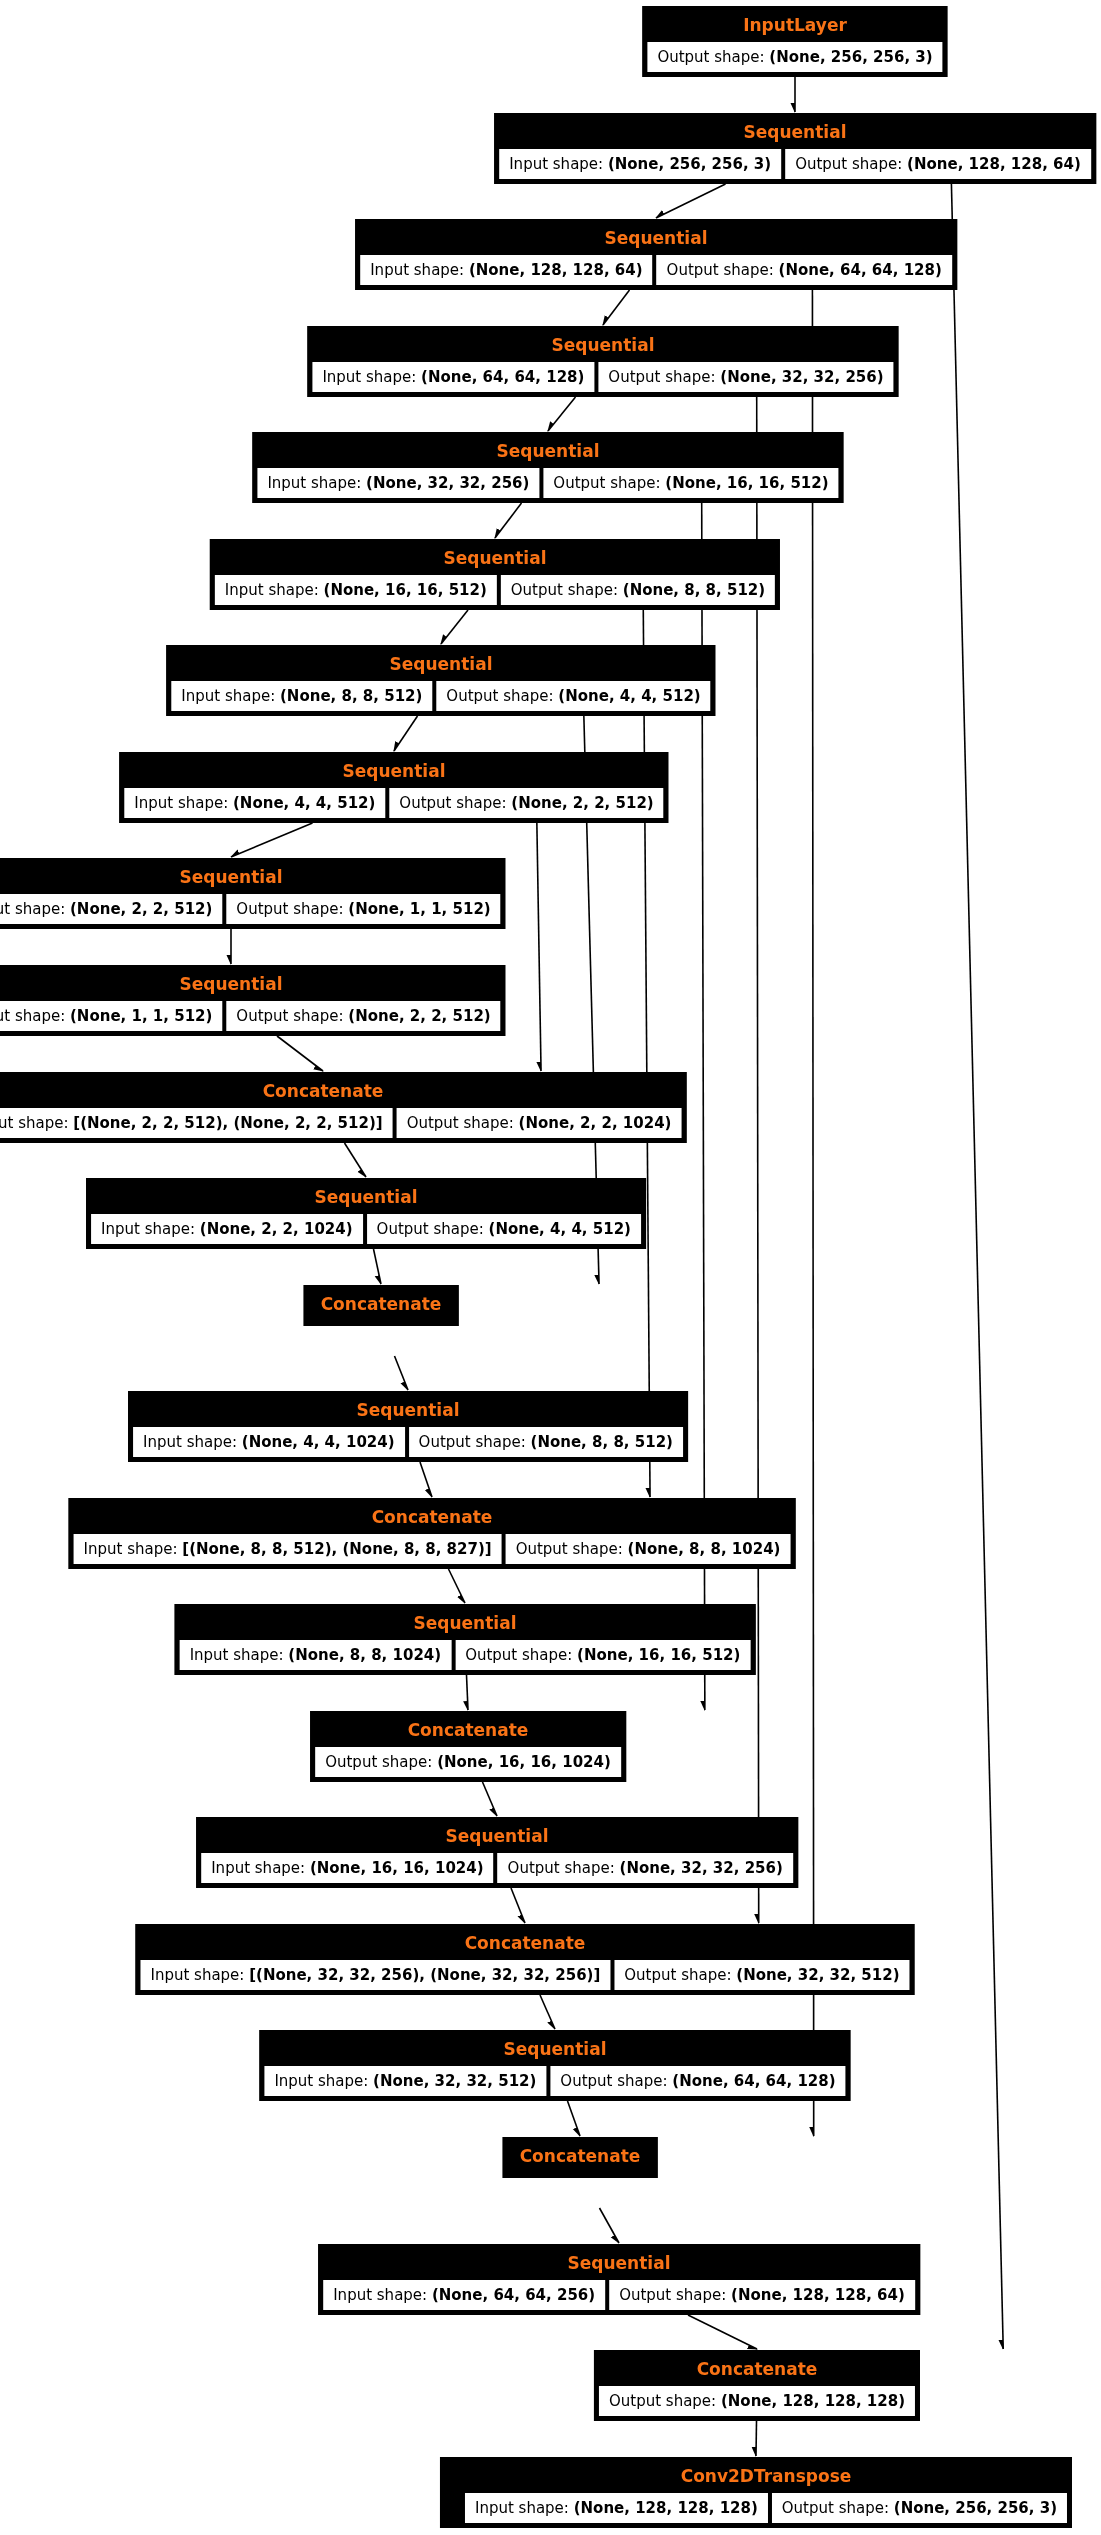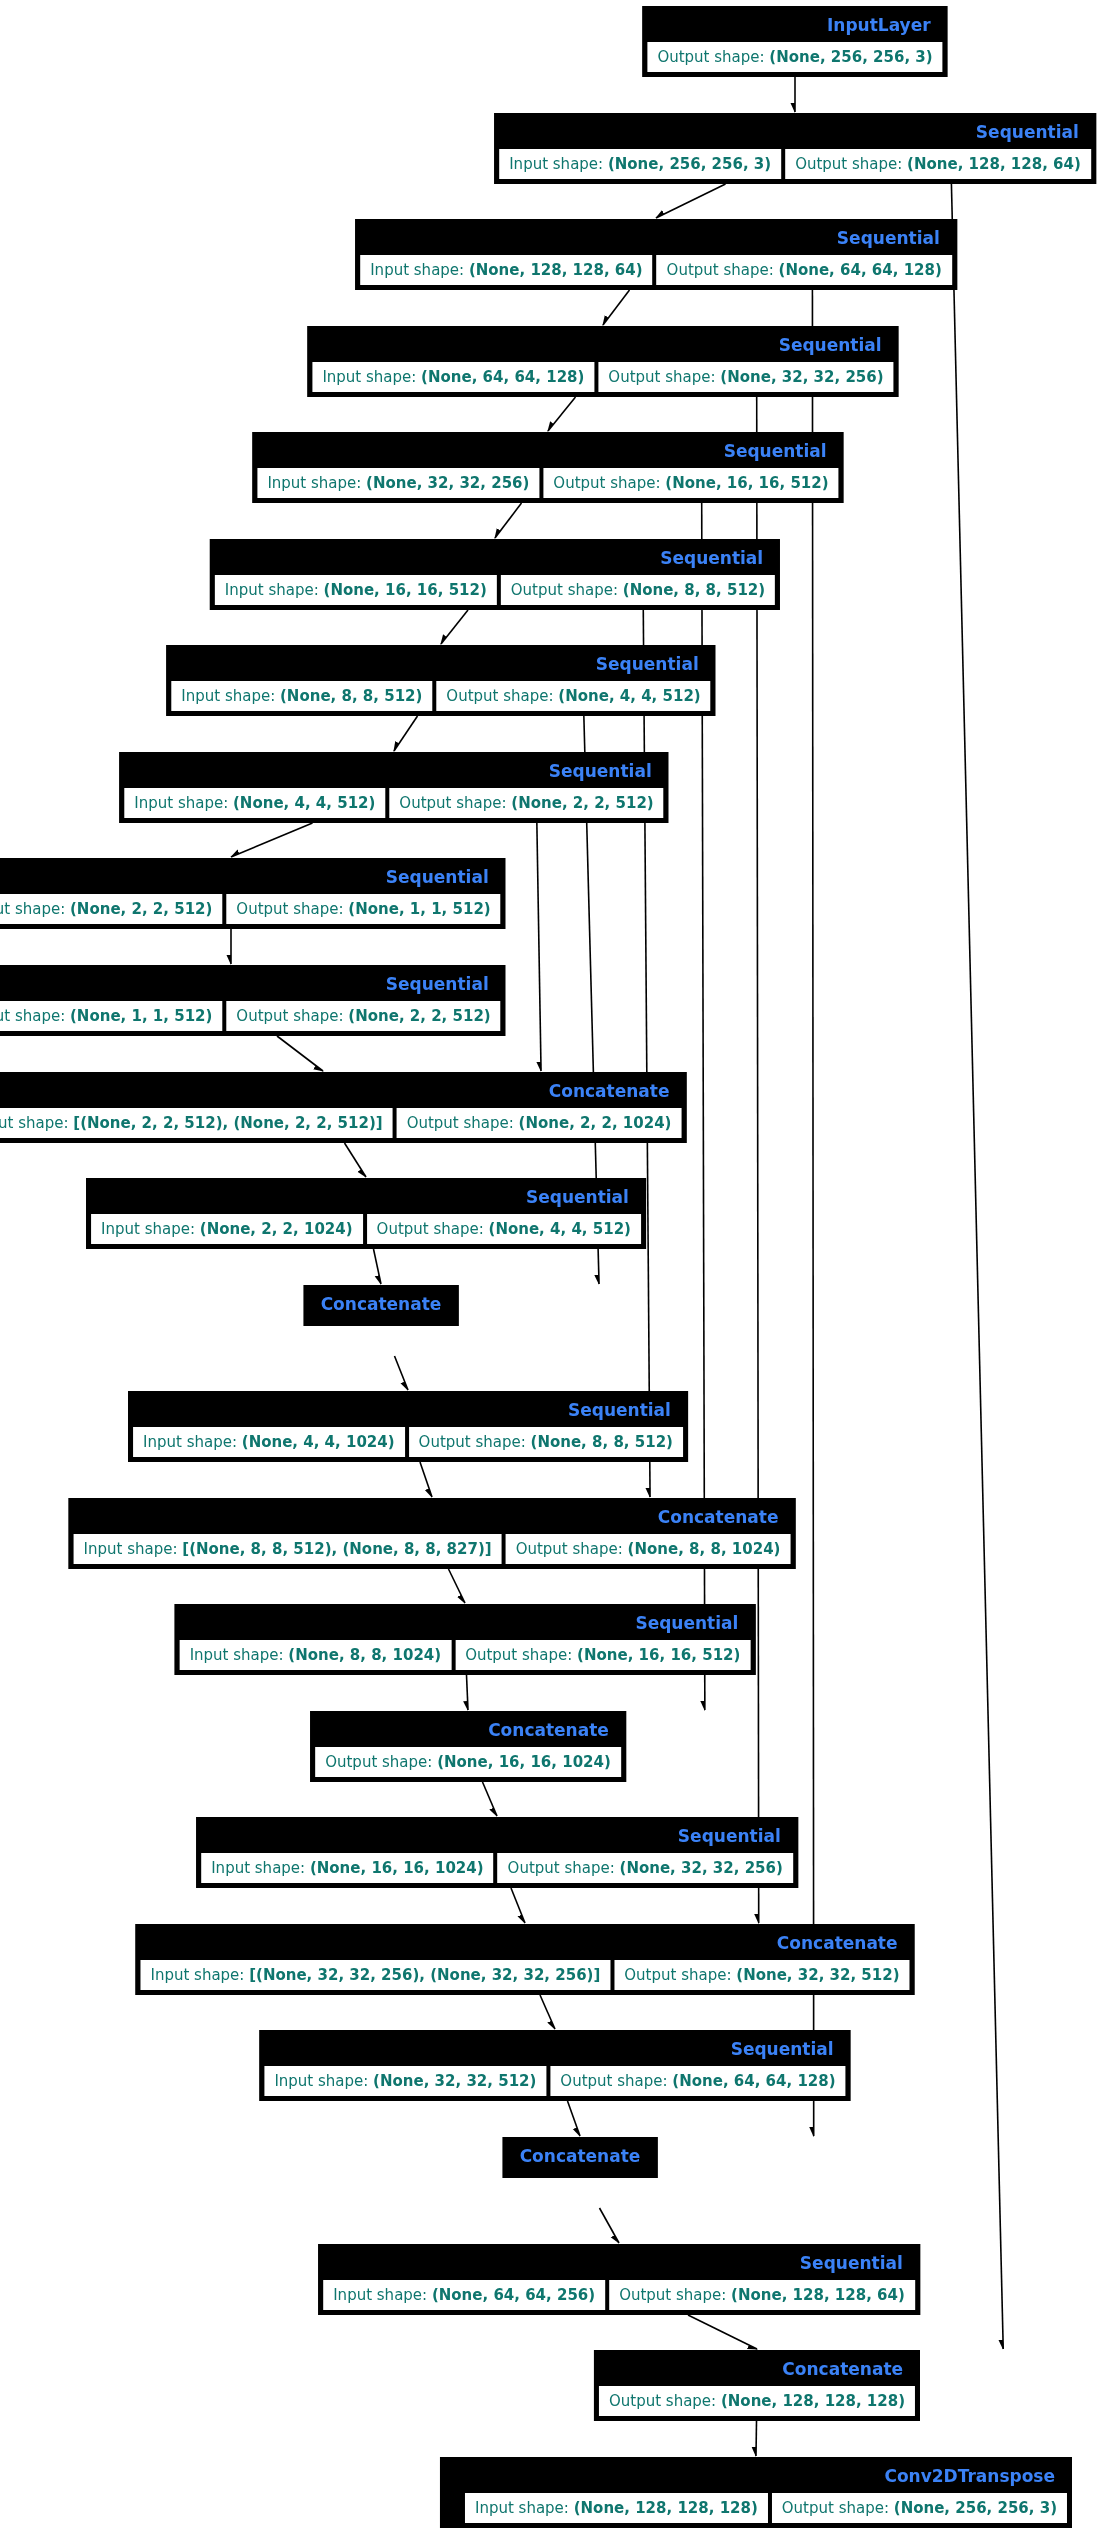--- a/index.html
+++ b/index.html
@@ -25,35 +25,35 @@
   .node {
     position: absolute;
     transform: translateX(-50%);
     background: #000000;
     border: 1px solid #000000;
     padding: 0 4px 4px 4px;
     z-index: 1;
     box-sizing: border-box;
   }
   .node-title {
-    color: #3b82f6;
+    color: #f97316;
     font-size: 17px;
     font-weight: bold;
-    text-align: right;
+    text-align: center;
     white-space: nowrap;
     padding: 8px 12px 7px 12px;
     line-height: 20px;
   }
   .node-body {
     display: flex;
     gap: 4px;
   }
   .shape-cell {
     background: #ffffff;
-    color: #0f766e;
+    color: #000000;
     font-size: 15px;
     line-height: 18px;
     padding: 6px 10px;
     white-space: nowrap;
     text-align: center;
     flex: 1 1 auto;
   }
   .shape-cell .lbl { font-weight: normal; }
   .shape-cell .val { font-weight: bold; }
 </style>

